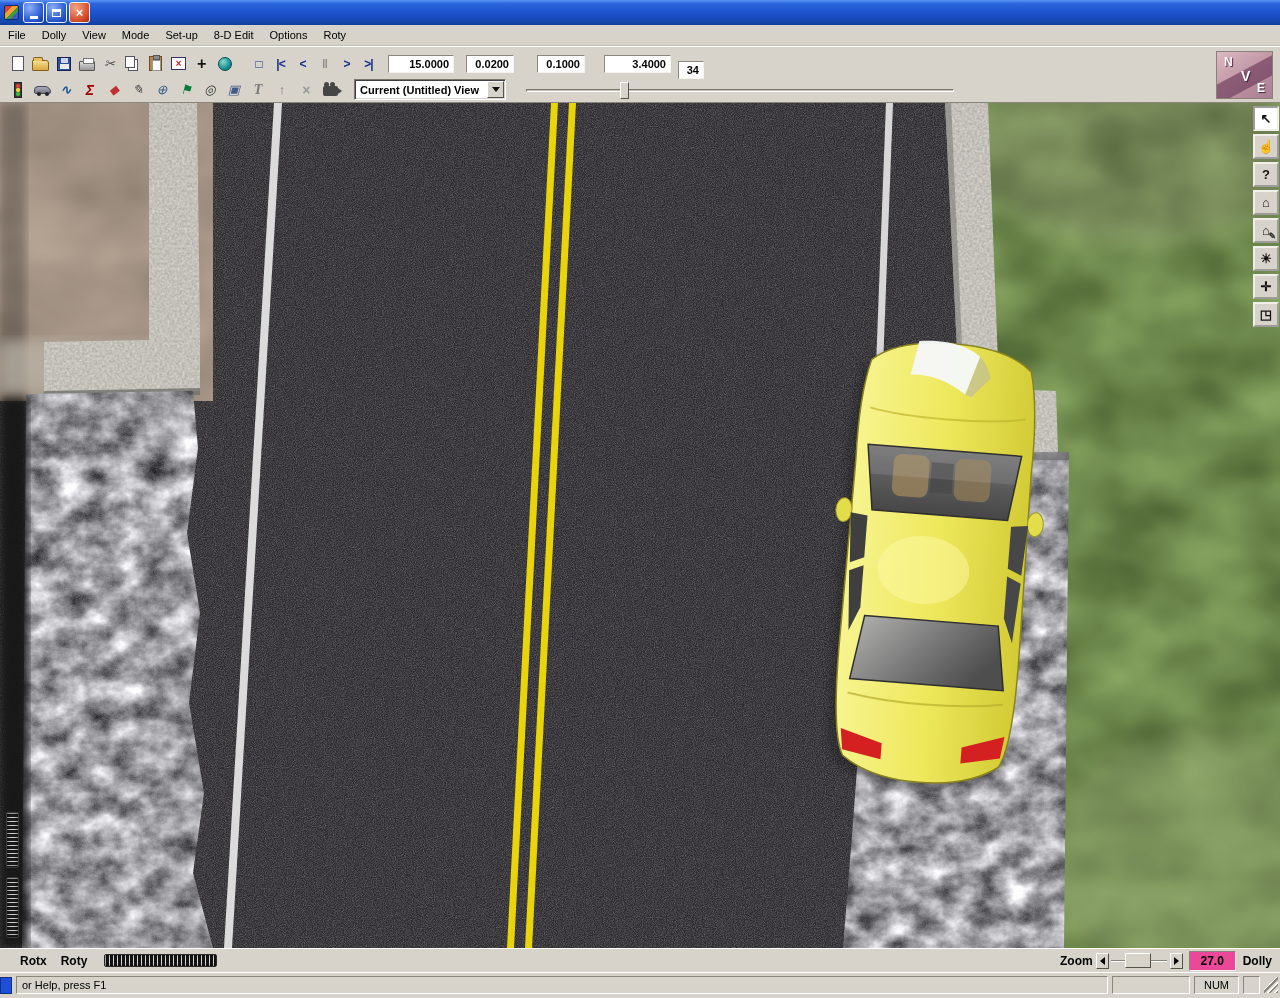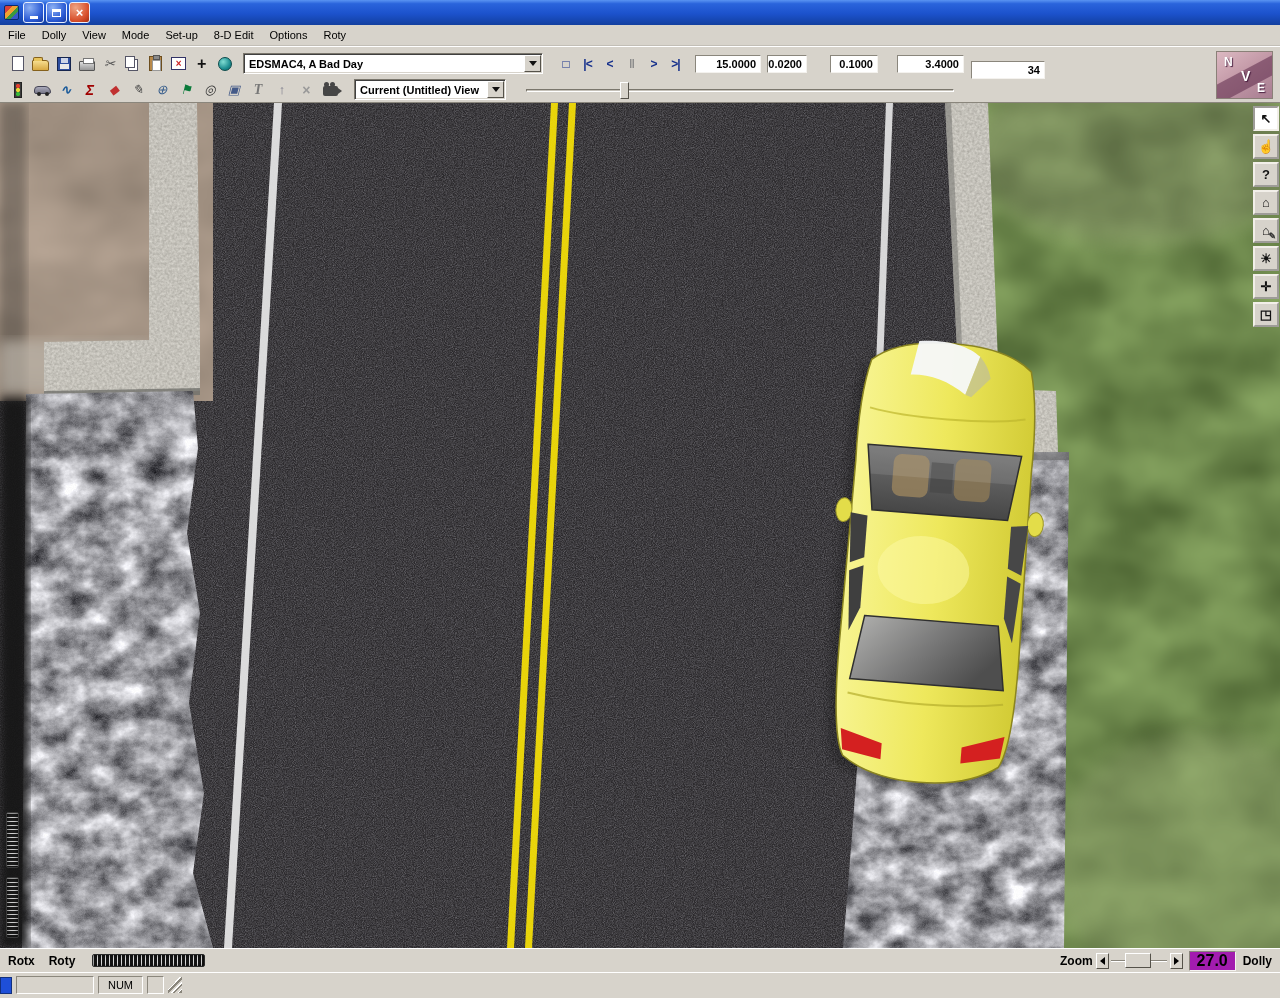--- a/index.html
+++ b/index.html
@@ -88,24 +88,24 @@
   .tri-dn{width:0;height:0;border-left:4px solid transparent;border-right:4px solid transparent;border-top:5px solid #111;}
 
   .transport{display:flex;gap:1px;margin-left:12px;}
   .tpb{width:21px;height:20px;display:flex;align-items:center;justify-content:center;
     color:#16308c;font-weight:bold;font-size:12px;letter-spacing:-1px;}
   .tpb.dim{color:#8a8a8a;}
 
   .readout{height:18px;background:#fff;border:1px solid;border-color:#8a867c #f4f2ee #f4f2ee #8a867c;
     font-size:11px;font-weight:bold;display:flex;align-items:center;justify-content:flex-end;padding:0 4px;}
   .ro0{width:66px;margin-left:9px;}
-  .ro1{width:40px;margin-left:6px;}
+  .ro1{width:48px;margin-left:12px;}
   .ro2{width:48px;margin-left:23px;}
   .ro3{width:67px;margin-left:19px;}
-  .ro4{width:74px;margin-left:7px;margin-top:12px;}
+  .ro4{width:26px;margin-left:7px;margin-top:12px;}
 
   .hslider{position:relative;width:428px;height:20px;margin-left:20px;}
   .hs-track{position:absolute;left:0;right:0;top:9px;height:3px;background:#c6c2ba;
     border:1px solid;border-color:#7a766c #fff #fff #7a766c;}
   .hs-thumb{position:absolute;left:22%;top:2px;width:9px;height:17px;background:#d7d3cb;
     border:1px solid;border-color:#fff #55524a #55524a #fff;}
 
   .nve-logo{position:absolute;right:7px;top:4px;width:57px;height:48px;border:1px solid #8a8078;
     background:linear-gradient(145deg,#dcb9c2 0%,#c49aa8 45%,#a87e92 100%);overflow:hidden;}
   .nve-band{position:absolute;left:-8px;top:14px;width:90px;height:18px;background:#5c2a4a;opacity:.55;transform:rotate(-28deg);}
@@ -126,36 +126,36 @@
 
   .vwheel{position:absolute;left:6px;width:13px;border:1px solid #3a3a3a;border-radius:2px;
     background:repeating-linear-gradient(to bottom,#cfcfcf 0 1px,#1c1c1c 1px 4px);
     box-shadow:inset 0 0 4px rgba(0,0,0,.7);}
   .vw1{top:709px;height:56px;}
   .vw2{top:774px;height:61px;}
 
   
   .bottombar{height:24px;background:#d7d3cb;border-top:1px solid #fff;display:flex;align-items:center;}
   .bb-label{font-size:12px;font-weight:bold;color:#000;}
-  .lbl-rotx{margin-left:8px;}
+  .lbl-rotx{margin-left:20px;}
   .lbl-roty{margin-left:14px;}
   .wheel-h{width:113px;height:13px;margin-left:17px;border:1px solid #2a2a2a;border-radius:2px;
     background:repeating-linear-gradient(to right,#d8d8d8 0 1px,#141414 1px 4px);
     box-shadow:inset 0 0 3px rgba(0,0,0,.7);}
   .bb-spacer{flex:1;}
   .zarrow{width:13px;height:16px;background:#d7d3cb;border:1px solid;border-color:#fff #55524a #55524a #fff;
     display:flex;align-items:center;justify-content:center;margin-left:3px;}
   .tri-l{width:0;height:0;border-top:4px solid transparent;border-bottom:4px solid transparent;border-right:5px solid #000;}
   .tri-r{width:0;height:0;border-top:4px solid transparent;border-bottom:4px solid transparent;border-left:5px solid #000;}
   .zslider{position:relative;width:56px;height:18px;margin-left:2px;}
   .ztrack{position:absolute;left:0;right:0;top:8px;height:2px;background:#8a867c;border-bottom:1px solid #fff;}
   .zthumb{position:absolute;left:14px;top:1px;width:26px;height:15px;background:#d7d3cb;
     border:1px solid;border-color:#fff #55524a #55524a #fff;}
-  .zval{width:47px;height:20px;background:#a21caf;border:1px solid;border-color:#8a867c #f4f2ee #f4f2ee #8a867c;
-    display:flex;align-items:center;justify-content:center;font-size:16px;font-weight:bold;margin-left:6px;}
+  .zval{width:47px;height:20px;background:#ec4899;border:1px solid;border-color:#8a867c #f4f2ee #f4f2ee #8a867c;
+    display:flex;align-items:center;justify-content:center;font-size:12px;font-weight:bold;margin-left:6px;}
   .lbl-zoom{margin-left:0;}
   .lbl-dolly{margin-left:7px;margin-right:8px;}
 
   
   .statusbar{height:26px;background:#d7d3cb;border-top:1px solid #fff;display:flex;align-items:center;padding:2px 2px 3px 0;gap:4px;}
   .sb-icon{width:12px;height:17px;background:#1e4fd8;border:1px solid #12307e;margin-right:0;}
   .pane{height:18px;border:1px solid;border-color:#8a867c #fff #fff #8a867c;display:flex;align-items:center;font-size:11px;}
   .pane-msg{flex:1;padding-left:5px;}
   .pane-a{width:78px;}
   .pane-num{width:45px;justify-content:center;font-weight:normal;}
@@ -218,26 +218,20 @@
     <span class="tbi">
         <i class="g ic-grid">×</i>
       </span>
     <span class="tbi">
         <i class="g ic-plus">+</i>
       </span>
     <span class="tbi">
         <i class="ic ic-globe"></i>
       </span>
 
-    <div class="combo combo-r1">
-      <span class="combo-text">EDSMAC4, A Bad Day</span>
-      <span class="arrowbtn">
-          <i class="tri-dn"></i>
-        </span>
-    </div>
 
     <div class="transport">
       <span class="tpb">□</span>
       <span class="tpb">|&lt;</span>
       <span class="tpb">&lt;</span>
       <span class="tpb dim">‖</span>
       <span class="tpb">&gt;</span>
       <span class="tpb">&gt;|</span>
     </div>
 
@@ -488,17 +482,18 @@
   </div>
   <span class="zarrow">
       <i class="tri-r"></i>
     </span>
   <div class="zval">27.0</div>
   <span class="bb-label lbl-dolly">Dolly</span>
 </div>
 
 <div class="statusbar">
   <span class="sb-icon"></span>
+  <div class="pane pane-msg">or Help, press F1</div>
   <div class="pane pane-a"></div>
   <div class="pane pane-num">NUM</div>
   <div class="pane pane-b"></div>
   <div class="grip"></div>
 </div>
 
 </body></html>

